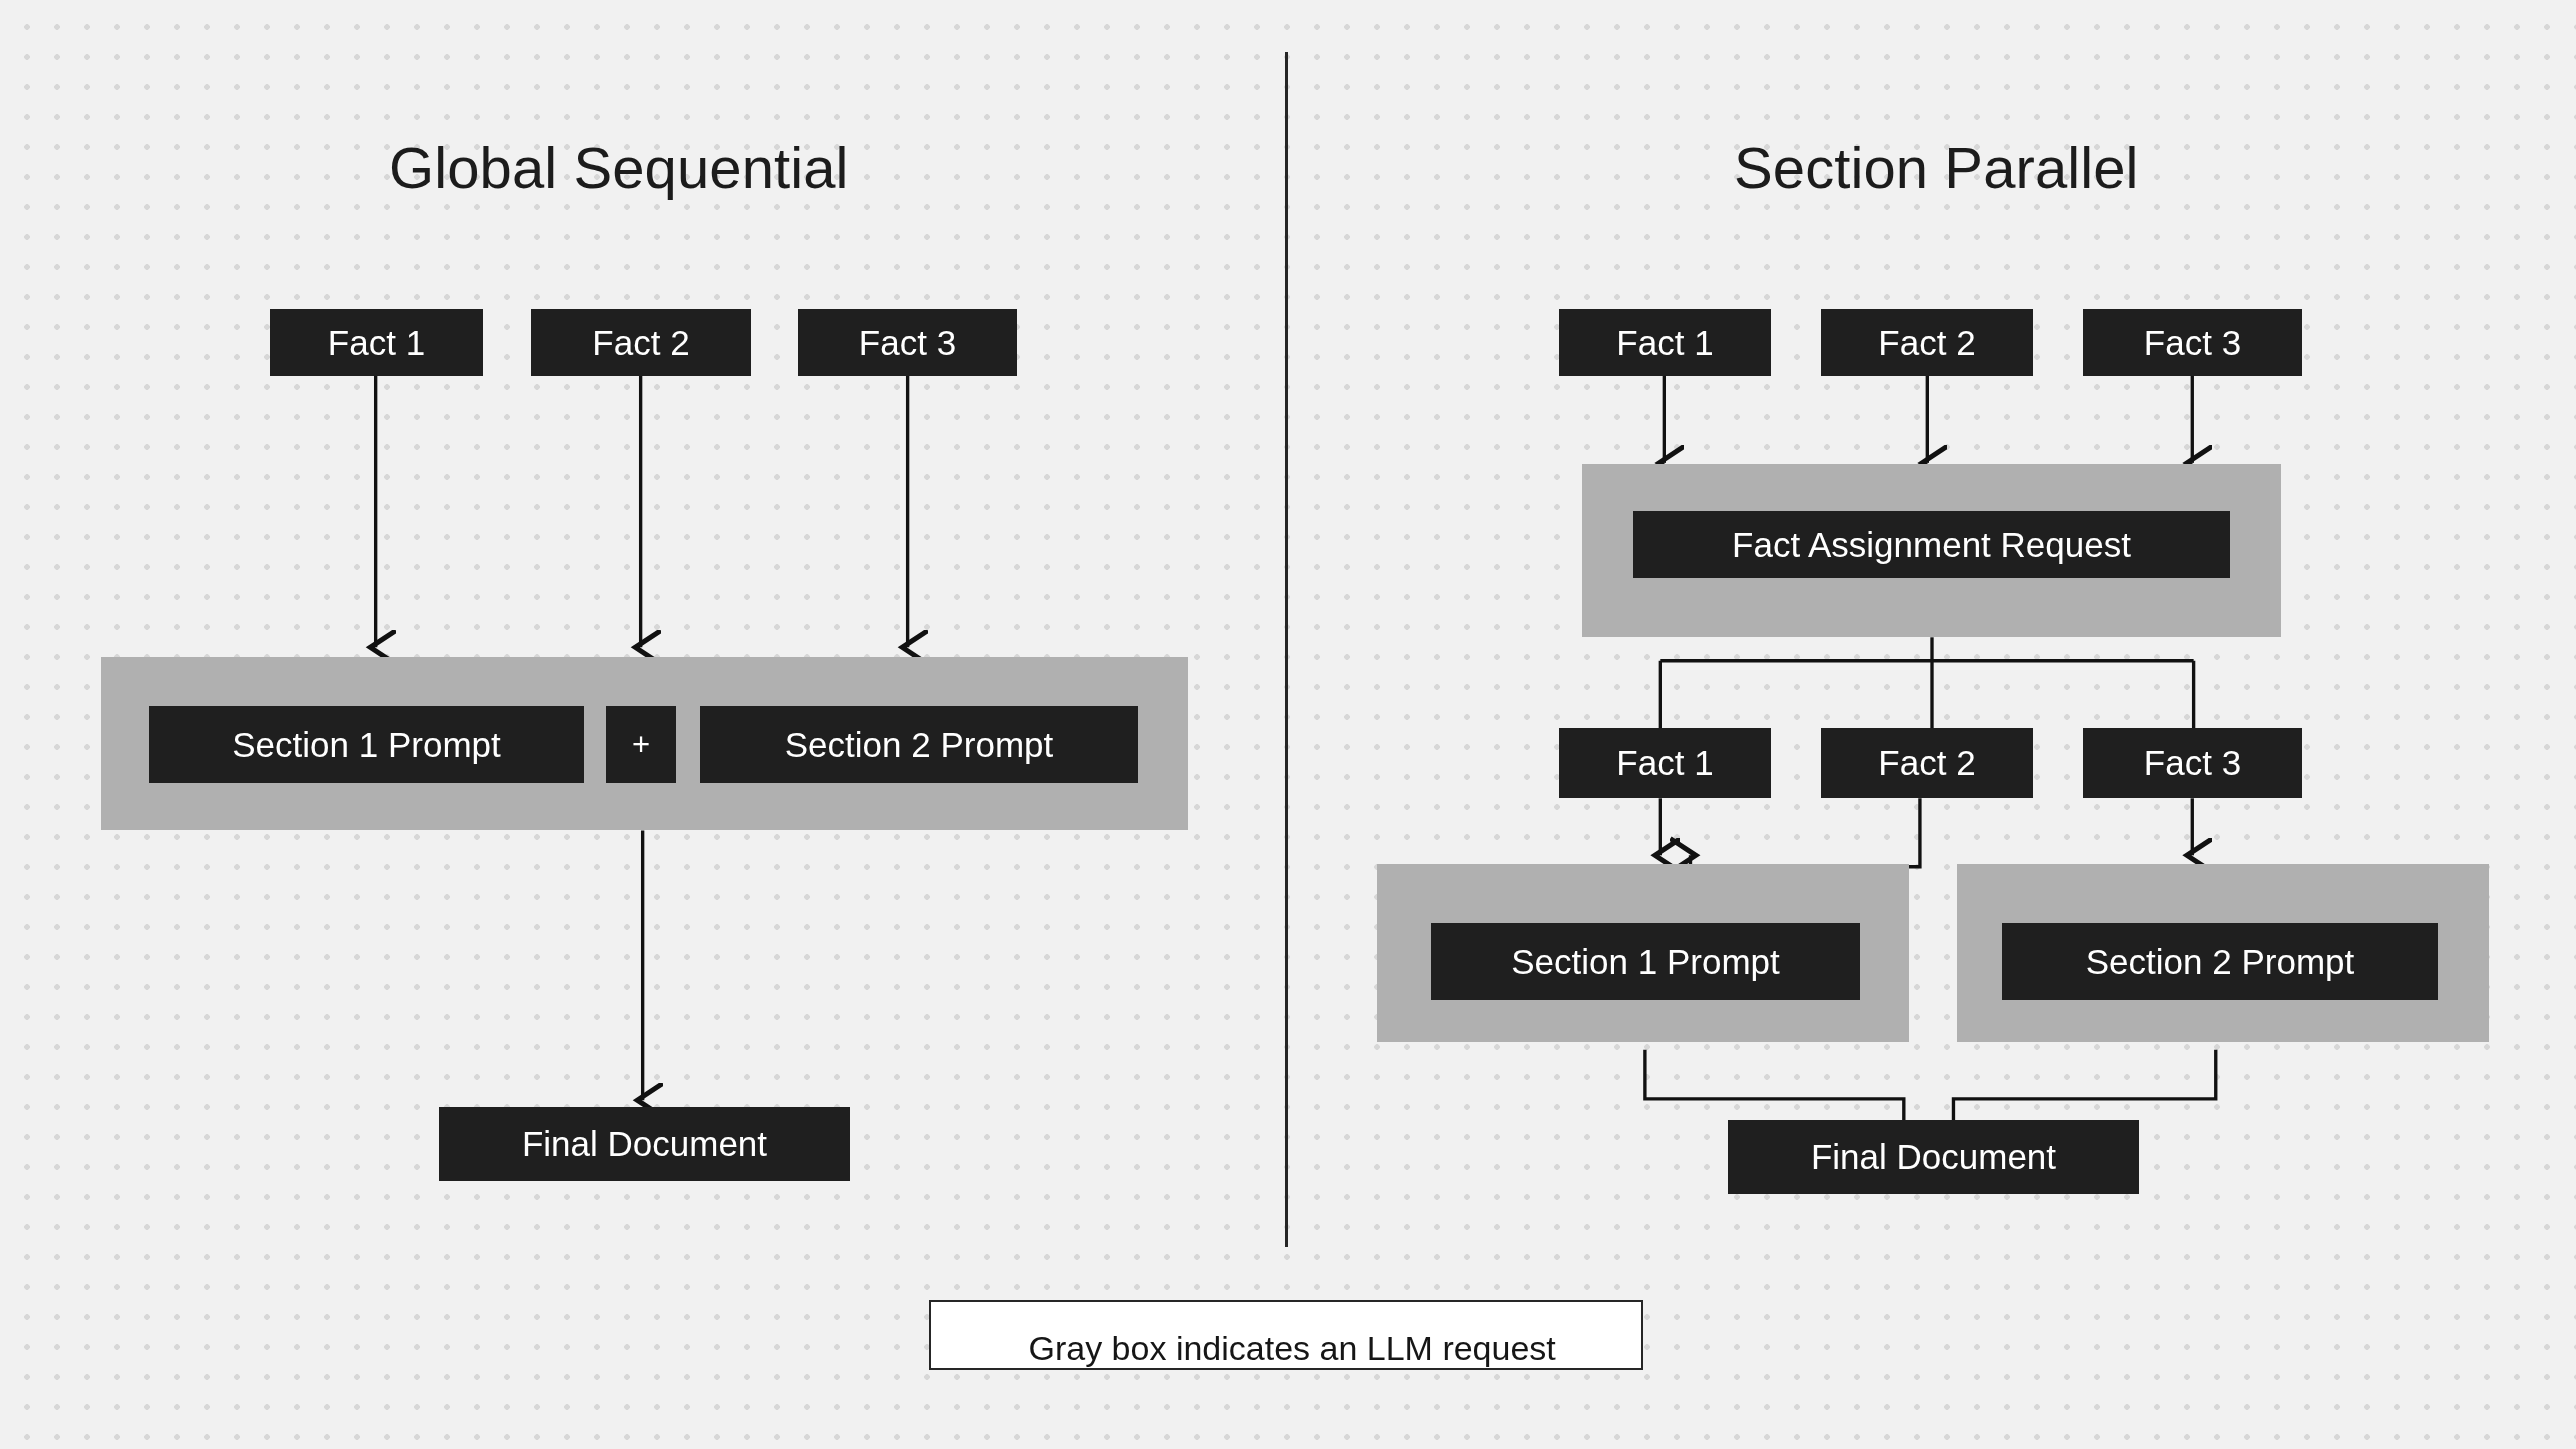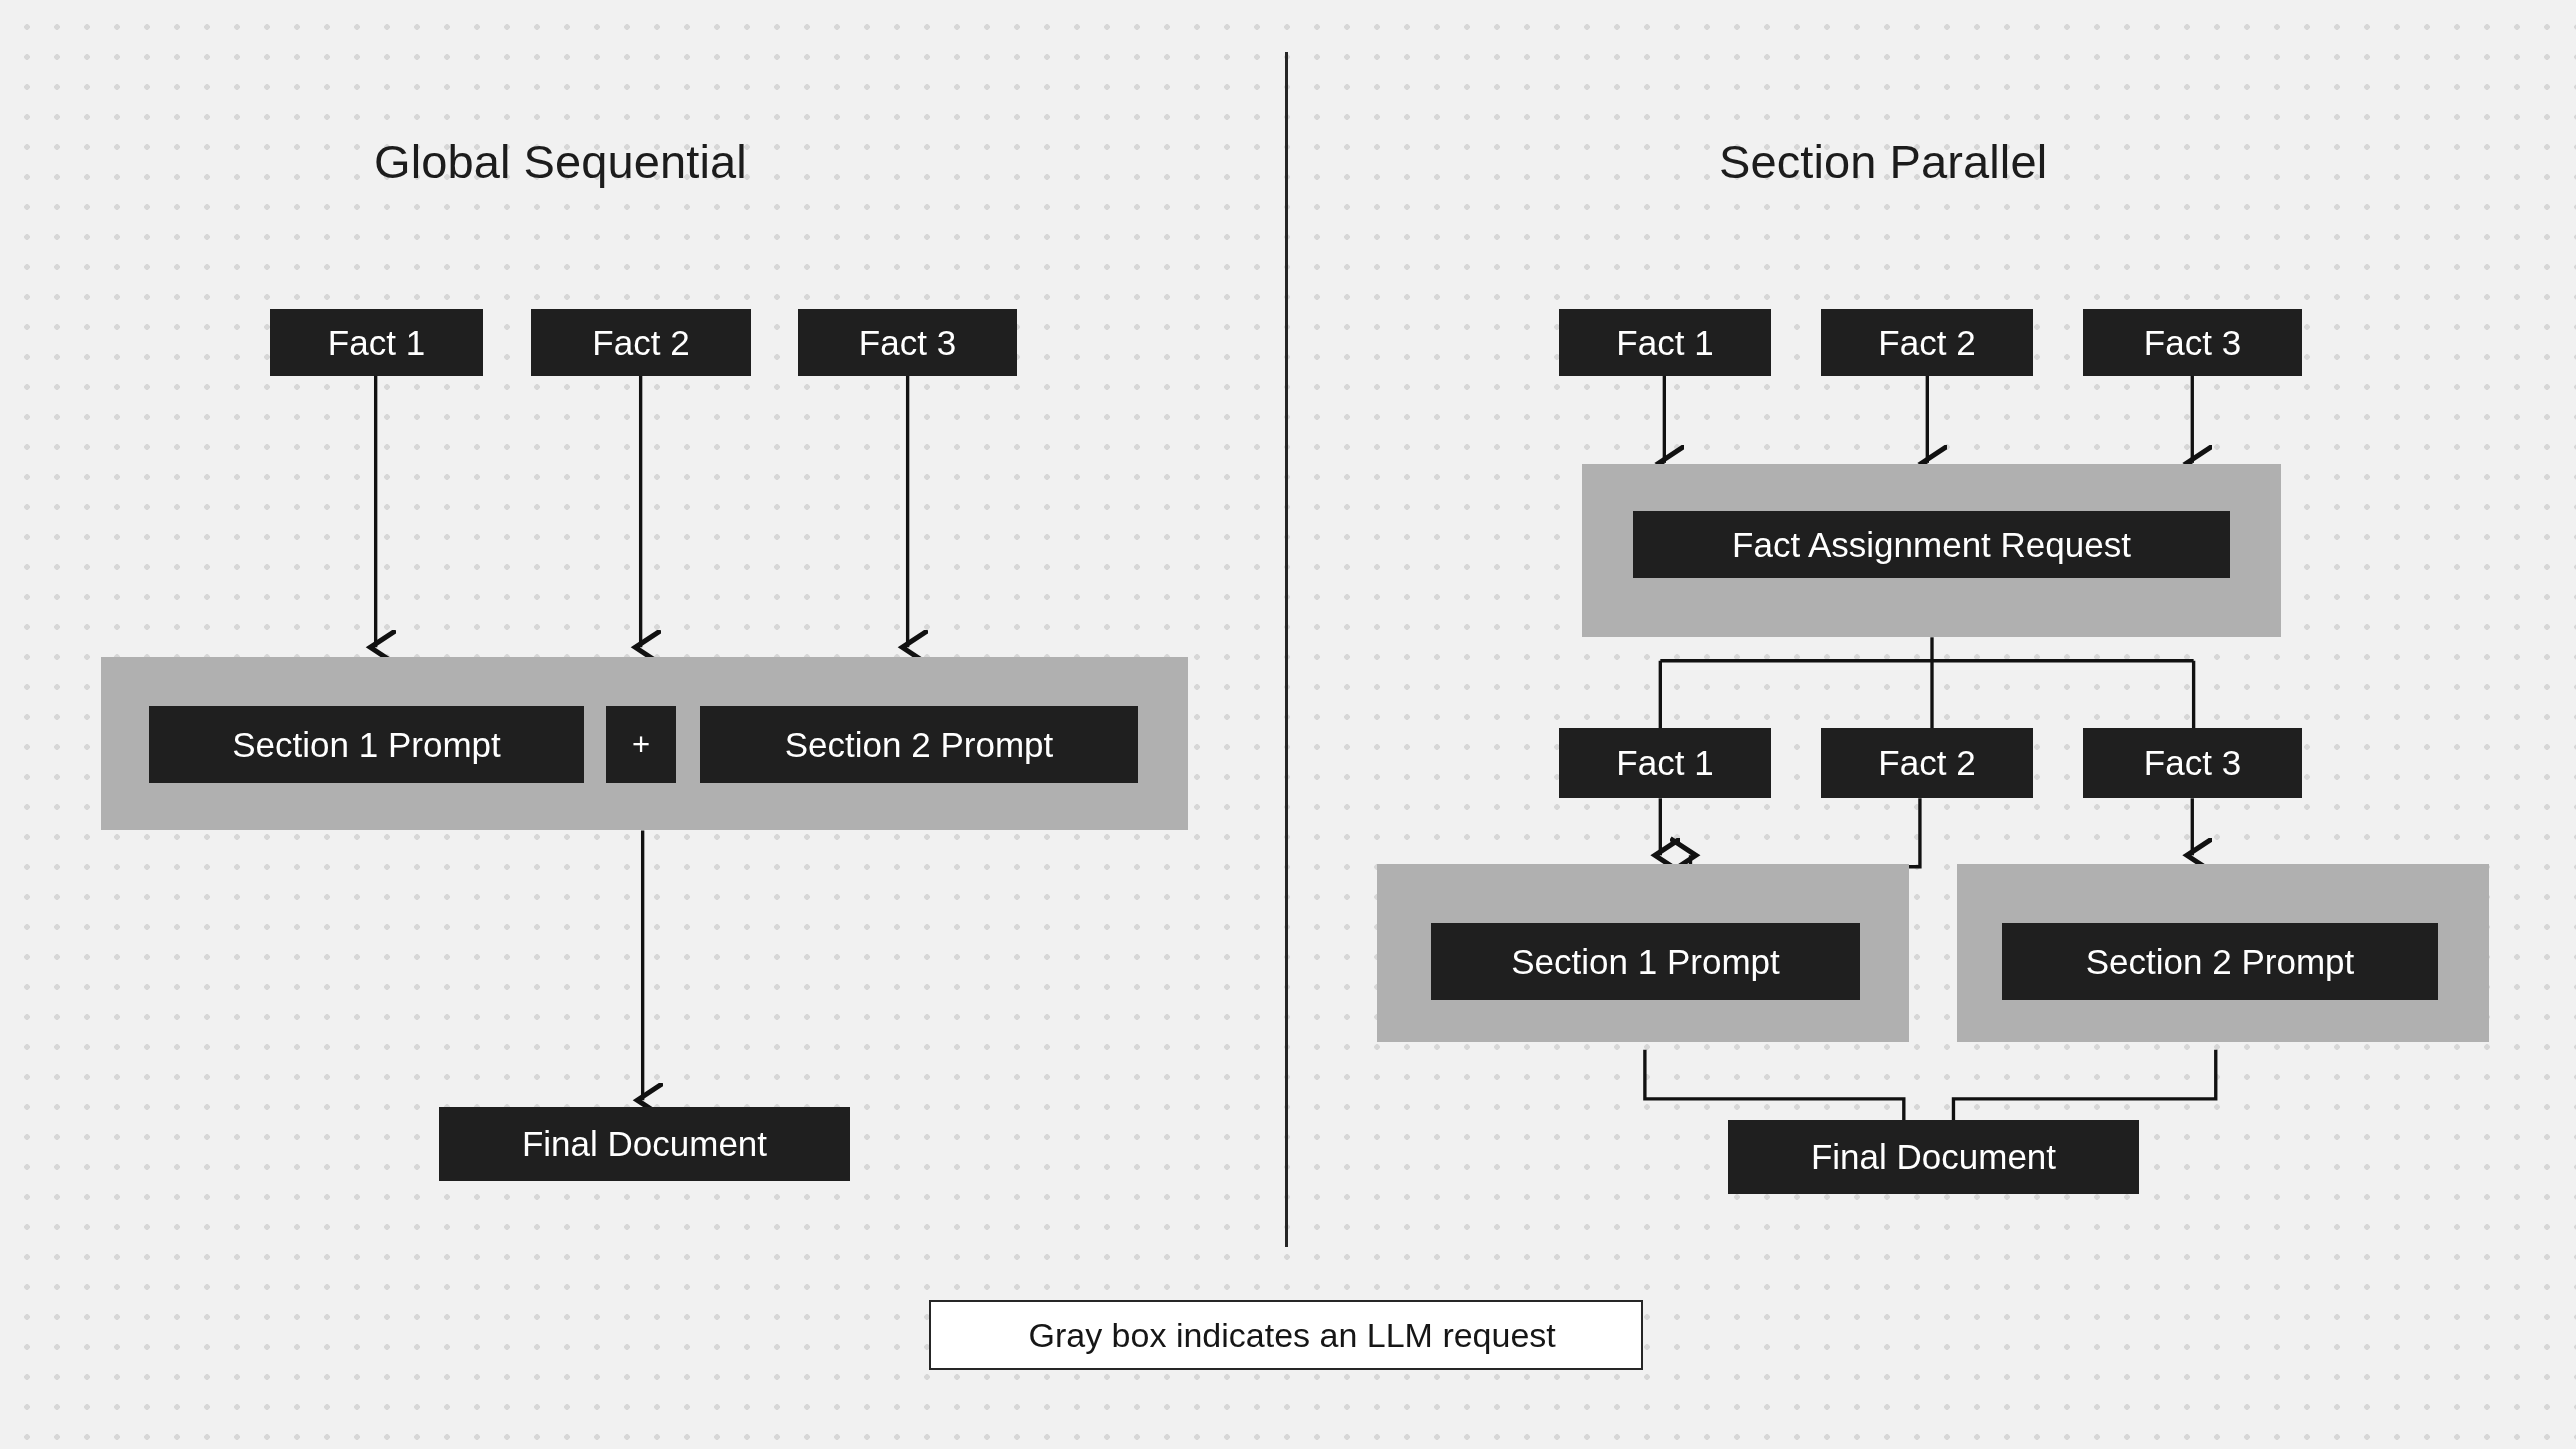--- a/index.html
+++ b/index.html
@@ -21,25 +21,26 @@
   #wires {
     position: absolute;
     left: 0;
     top: 0;
     width: 2576px;
     height: 1449px;
     pointer-events: none;
   }
   .panel-title {
     position: absolute;
-    font-size: 47px;
+    font-size: 58px;
     color: #1c1c1c;
     font-weight: 400;
     white-space: nowrap;
     letter-spacing: 0.1px;
+    margin-left: 15px;
   }
   .divider {
     position: absolute;
     background: #262626;
   }
   .node {
     position: absolute;
     background: #1f1f1f;
     color: #ffffff;
     display: flex;
@@ -62,21 +63,21 @@
     align-items: center;
     justify-content: center;
     font-size: 31px;
     box-sizing: border-box;
   }
   .legend {
     position: absolute;
     background: #ffffff;
     border: 2.7px solid #262626;
     display: flex;
-    align-items: center;
+    align-items: flex-end;
     box-sizing: border-box;
   }
   .legend-swatch {
     background: #b0b0b0;
     width: 72px;
     flex: 0 0 72px;
   }
   .legend-label {
     display: flex;
     align-items: center;

